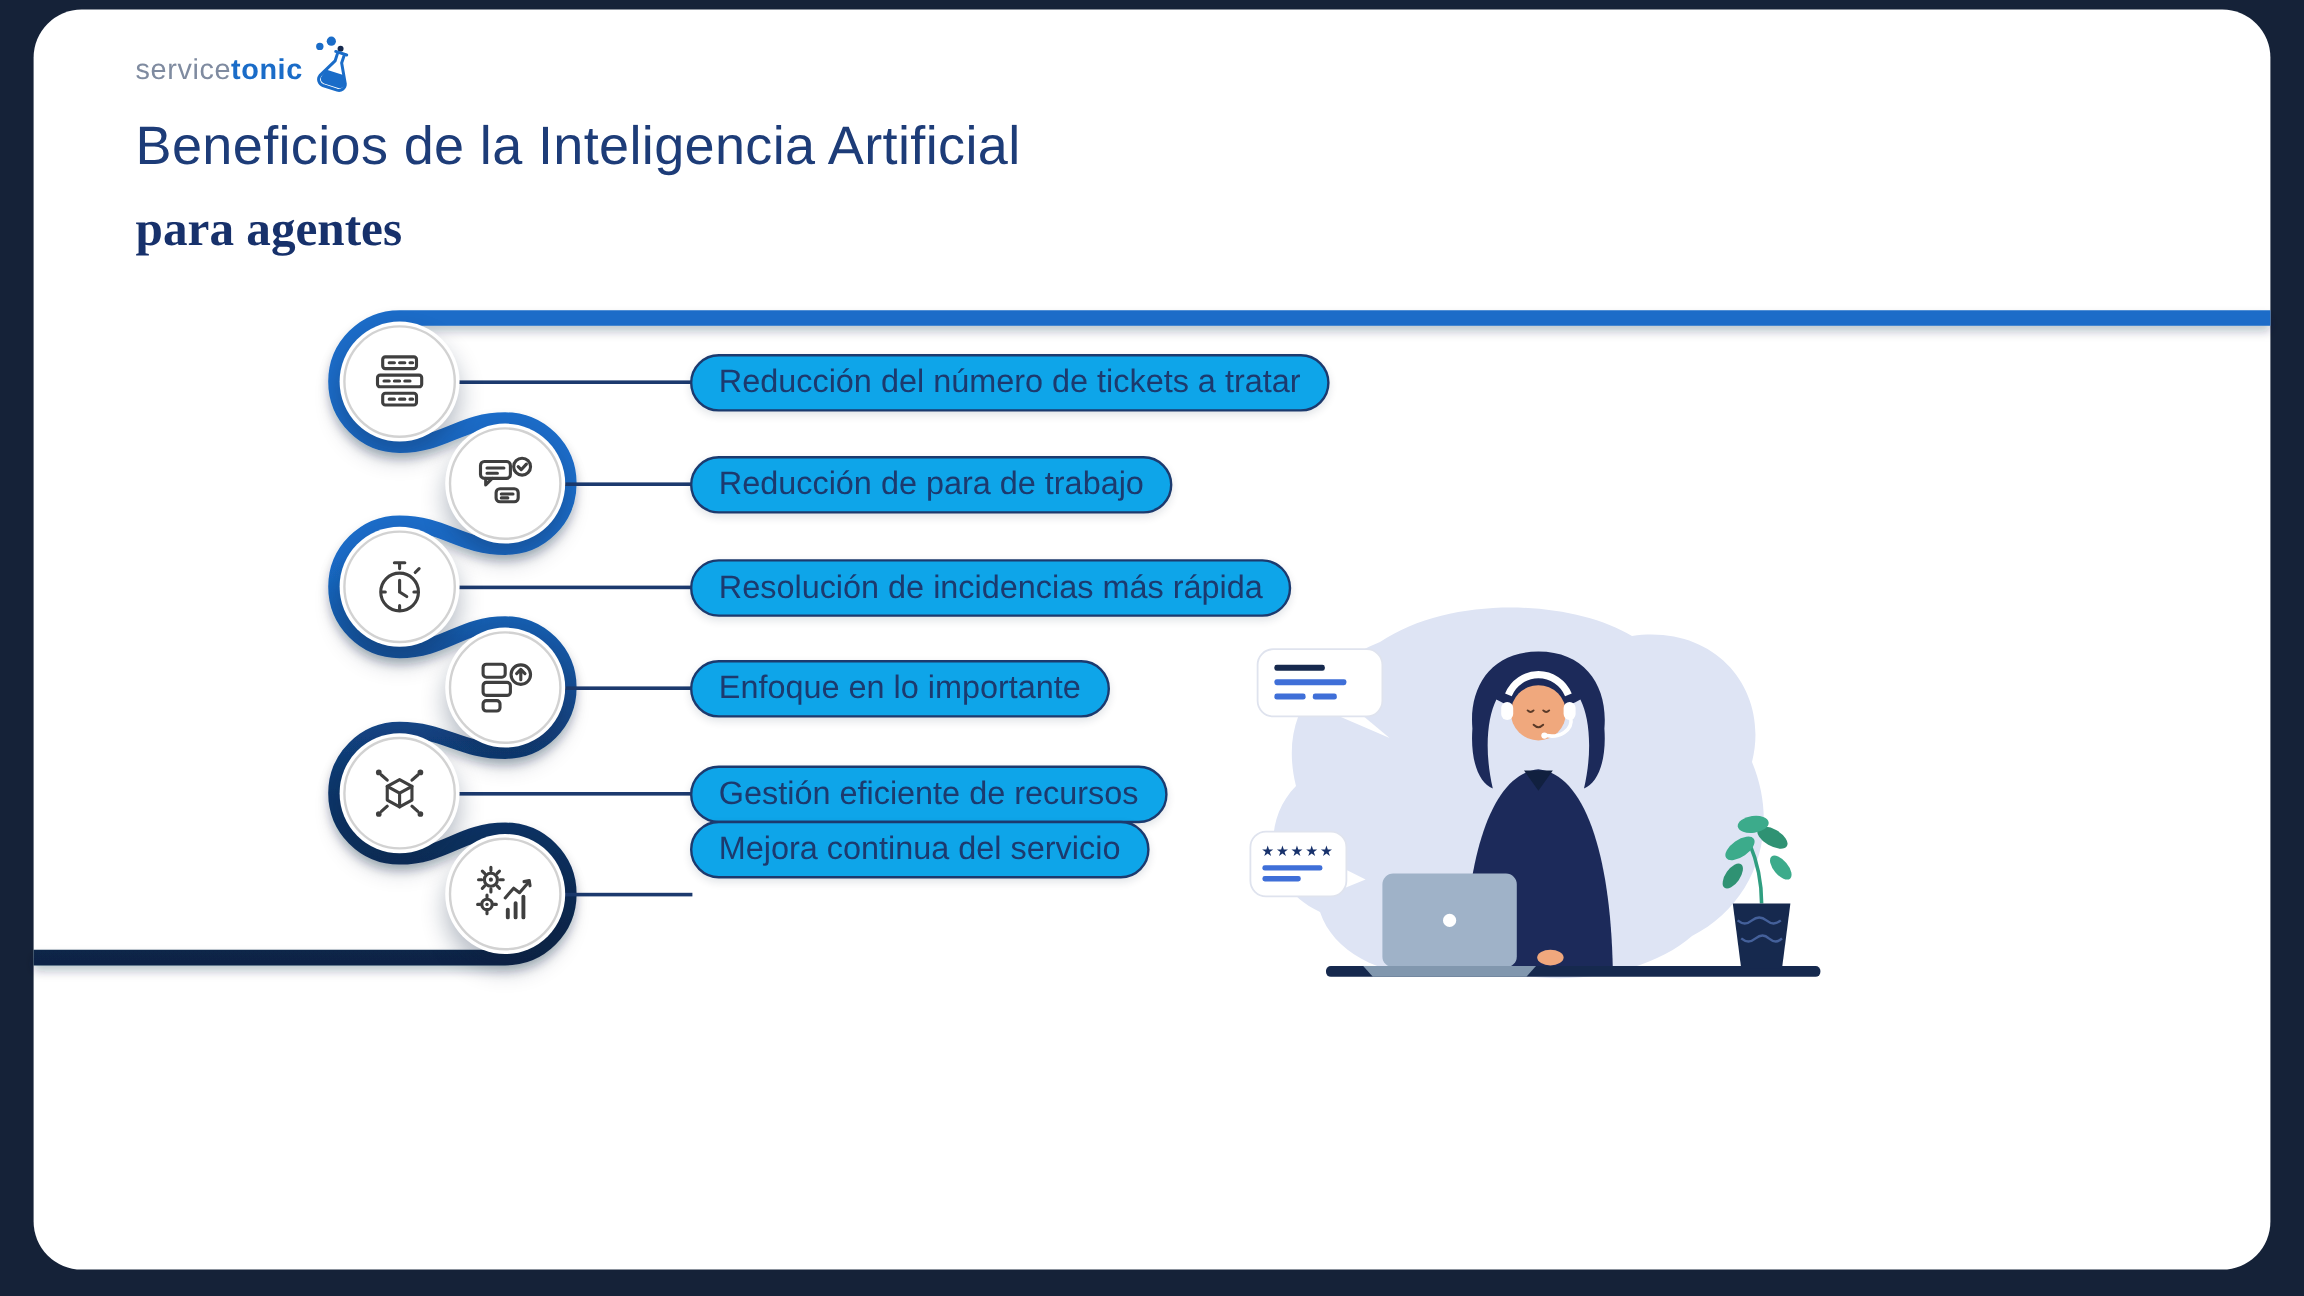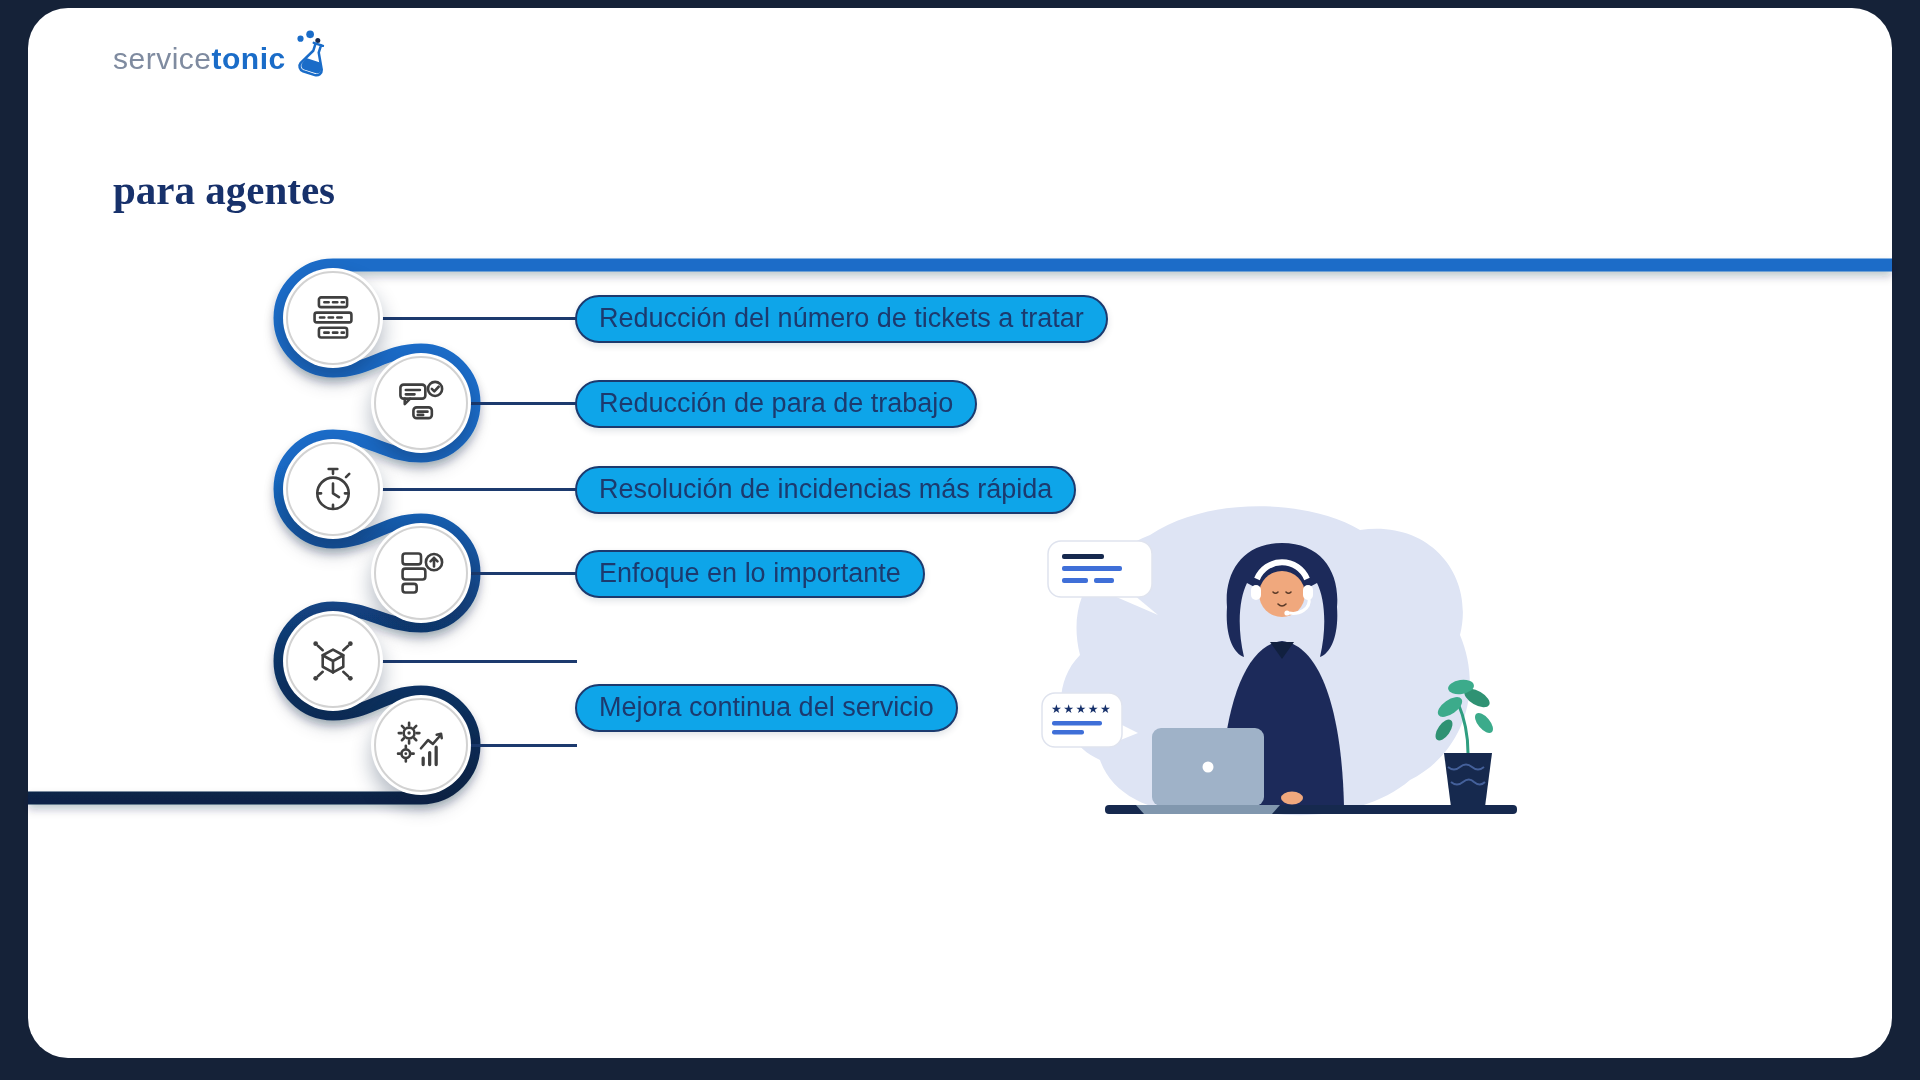--- a/index.html
+++ b/index.html
@@ -10,21 +10,21 @@
     background:#152238;
     font-family:"Liberation Sans", sans-serif;
   }
   .card{
     position:absolute;left:28px;top:8px;width:1864px;height:1050px;
     background:#ffffff;border-radius:40px;z-index:0;
   }
   
   .logo{
     position:absolute;left:113px;top:36px;display:flex;align-items:center;z-index:4;
-    font-size:30px;letter-spacing:.5px;
+    font-size:24px;letter-spacing:.5px;
   }
   .logo .p1{color:#7f8ba0;font-weight:400;}
   .logo .p2{color:#1a6cc8;font-weight:700;}
   .logo svg{width:50px;height:52px;margin-left:2px;margin-top:-6px;}
   .title1{
     position:absolute;left:113px;top:96px;z-index:4;
     font-size:45px;font-weight:500;color:#1d3c78;letter-spacing:.3px;
   }
   .title2{
     position:absolute;left:113px;top:166px;z-index:4;
@@ -95,20 +95,21 @@
       <circle cx="13" cy="9" r="3.2" fill="#1a6cc8"></circle>
       <circle cx="23" cy="4.5" r="4" fill="#1a6cc8"></circle>
       <circle cx="31" cy="11" r="2.6" fill="#16294e"></circle>
       <g transform="rotate(18 26 32)">
         <path d="M21 14h10 M23 14v8l-8.5 16a5.5 5.5 0 0 0 5 7.5h13a5.5 5.5 0 0 0 5-7.5L29 22v-8" stroke="#1a6cc8" stroke-width="2.6" fill="none" stroke-linecap="round" stroke-linejoin="round"></path>
         <path d="M18.5 31.5h15l3.2 6.3a4.2 4.2 0 0 1-3.8 5.7h-13a4.2 4.2 0 0 1-3.8-5.7z" fill="#1a6cc8"></path>
       </g>
     </svg>
   </div>
 
+  <div class="title1">Beneficios de la Inteligencia Artificial</div>
   <div class="title2">para agentes</div>
 
   <div class="circle" style="left:283px;top:268px">
     <svg class="bicon" viewBox="0 0 48 48">
       <rect x="11" y="5" width="26" height="9" rx="2"></rect>
       <path d="M16 9.5h4 M24 9.5h4 M32 9.5h2"></path>
       <rect x="7" y="19" width="34" height="9" rx="2"></rect>
       <path d="M12 23.5h4 M20 23.5h4 M28 23.5h4"></path>
       <rect x="11" y="33" width="26" height="9" rx="2"></rect>
       <path d="M16 37.5h4 M24 37.5h4 M32 37.5h2"></path>
@@ -172,20 +173,21 @@
   <div class="connector" style="left:469px;top:402px;width:108px"></div>
   <div class="connector" style="left:381px;top:488px;width:196px"></div>
   <div class="connector" style="left:469px;top:572px;width:108px"></div>
   <div class="connector" style="left:381px;top:660px;width:196px"></div>
   <div class="connector" style="left:469px;top:744px;width:108px"></div>
 
   <div class="pill" style="top:295px">Reducción del número de tickets a tratar</div>
   <div class="pill" style="top:380px">Reducción de para de trabajo</div>
   <div class="pill" style="top:466px">Resolución de incidencias más rápida</div>
   <div class="pill" style="top:550px">Enfoque en lo importante</div>
+  <div class="pill" style="top:638px">Gestión eficiente de recursos</div>
   <div class="pill" style="top:684px">Mejora continua del servicio</div>
 
   <svg class="illus" viewBox="0 0 500 345">
 
     <path d="M120 40 C180 0 280 5 330 35 C400 25 445 80 430 140 C455 200 430 260 380 285 C340 320 260 330 210 310 C150 330 85 310 70 265 C25 245 20 190 50 160 C35 100 70 60 120 40 Z" fill="#dee4f4"></path>
 
     <g>
       <path d="M104 100 L128 120 L84 101 Z" fill="#ffffff"></path>
       <rect x="18" y="46" width="104" height="56" rx="13" fill="#ffffff" stroke="#dfe3ee" stroke-width="1.5"></rect>
       <rect x="32" y="59" width="42" height="5" rx="2" fill="#16294e"></rect>

